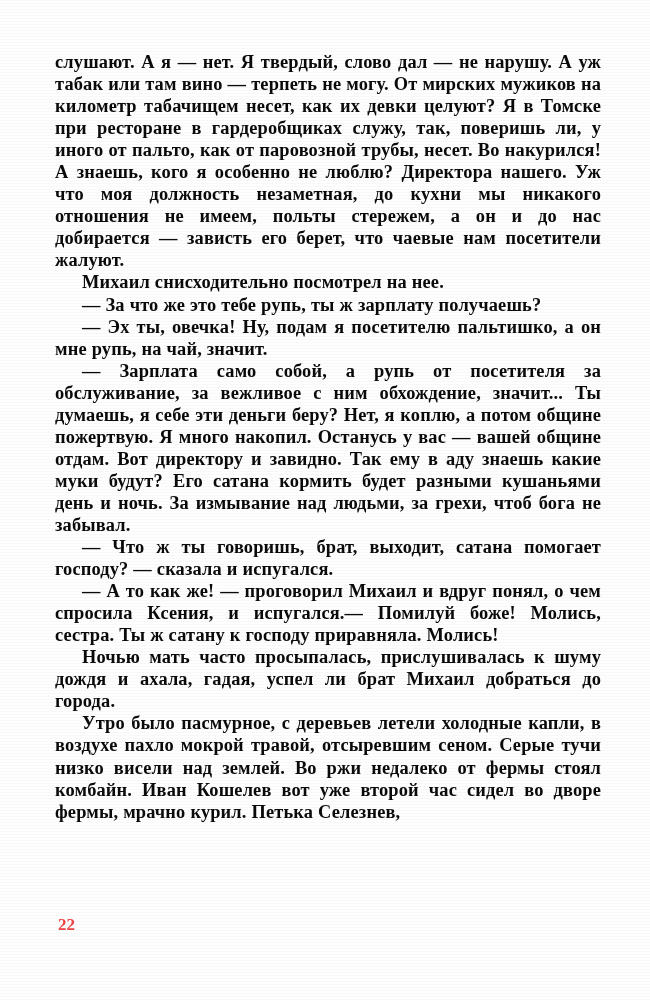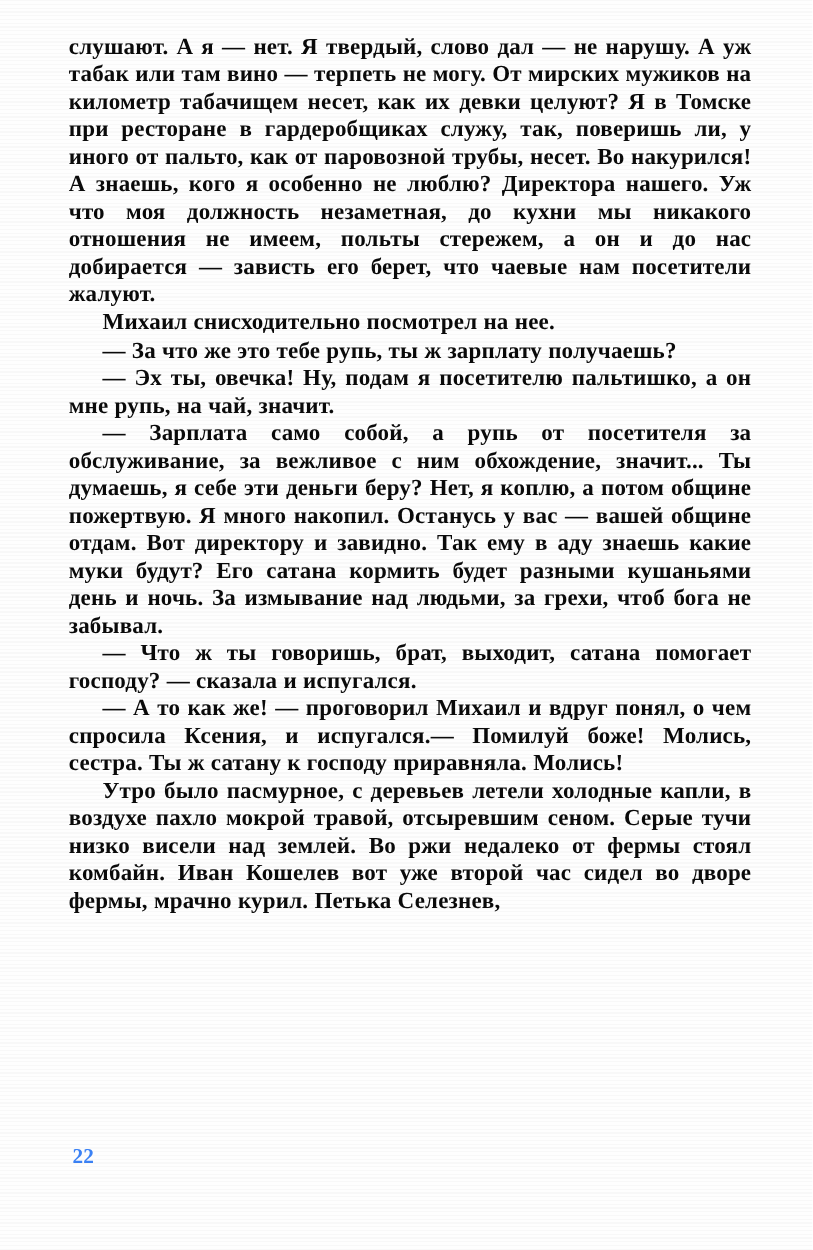--- a/index.html
+++ b/index.html
@@ -18,21 +18,21 @@
 
   .page {
     position: absolute;
     inset: 0;
     background: #fefefe;
   }
 
   .text-block {
     position: absolute;
     left: 55px;
-    top: 26px;
+    top: 51px;
     width: 546px;
   }
 
   .para {
     margin: 0;
     text-align: justify;
     text-align-last: left;
     font-size: 18.4px;
     line-height: 22.05px;
     font-weight: 700;
@@ -54,21 +54,21 @@
   .para.dialogue {
     text-indent: 27px;
   }
 
   .page-number {
     position: absolute;
     left: 58px;
     top: 915px;
     font-size: 17px;
     font-weight: 700;
-    color: #3b82f6;
+    color: #ef4444;
     font-family: "Liberation Serif", "DejaVu Serif", serif;
   }
 
   
   .scan-grain {
     position: absolute;
     inset: 0;
     pointer-events: none;
     opacity: 0.025;
     background:
@@ -81,19 +81,20 @@
 <div class="page">
 
   <div class="text-block">
     <p class="para cont">слушают. А я — нет. Я твердый, слово дал — не нарушу. А уж табак или там вино — терпеть не могу. От мирских мужиков на километр табачищем несет, как их девки целуют? Я в Томске при ресторане в гардеробщиках служу, так, поверишь ли, у иного от пальто, как от паровозной трубы, несет. Во накурился! А знаешь, кого я особенно не люблю? Директора нашего. Уж что моя должность незаметная, до кухни мы никакого отношения не имеем, польты стережем, а он и до нас добирается — зависть его берет, что чаевые нам посетители жалуют.</p>
     <p class="para indent">Михаил снисходительно посмотрел на нее.</p>
     <p class="para dialogue">— За что же это тебе рупь, ты ж зарплату получаешь?</p>
     <p class="para dialogue">— Эх ты, овечка! Ну, подам я посетителю пальтишко, а он мне рупь, на чай, значит.</p>
     <p class="para dialogue">— Зарплата само собой, а рупь от посетителя за обслуживание, за вежливое с ним обхождение, значит... Ты думаешь, я себе эти деньги беру? Нет, я коплю, а потом общине пожертвую. Я много накопил. Останусь у вас — вашей общине отдам. Вот директору и завидно. Так ему в аду знаешь какие муки будут? Его сатана кормить будет разными кушаньями день и ночь. За измывание над людьми, за грехи, чтоб бога не забывал.</p>
     <p class="para dialogue">— Что ж ты говоришь, брат, выходит, сатана помогает господу? — сказала и испугался.</p>
     <p class="para dialogue">— А то как же! — проговорил Михаил и вдруг понял, о чем спросила Ксения, и испугался.— Помилуй боже! Молись, сестра. Ты ж сатану к господу приравняла. Молись!</p>
+    <p class="para indent">Ночью мать часто просыпалась, прислушивалась к шуму дождя и ахала, гадая, успел ли брат Михаил добраться до города.</p>
     <p class="para indent">Утро было пасмурное, с деревьев летели холодные капли, в воздухе пахло мокрой травой, отсыревшим сеном. Серые тучи низко висели над землей. Во ржи недалеко от фермы стоял комбайн. Иван Кошелев вот уже второй час сидел во дворе фермы, мрачно курил. Петька Селезнев,</p>
   </div>
 
   <div class="page-number">22</div>
 
   <div class="scan-grain"></div>
 </div>
 
 </body></html>

